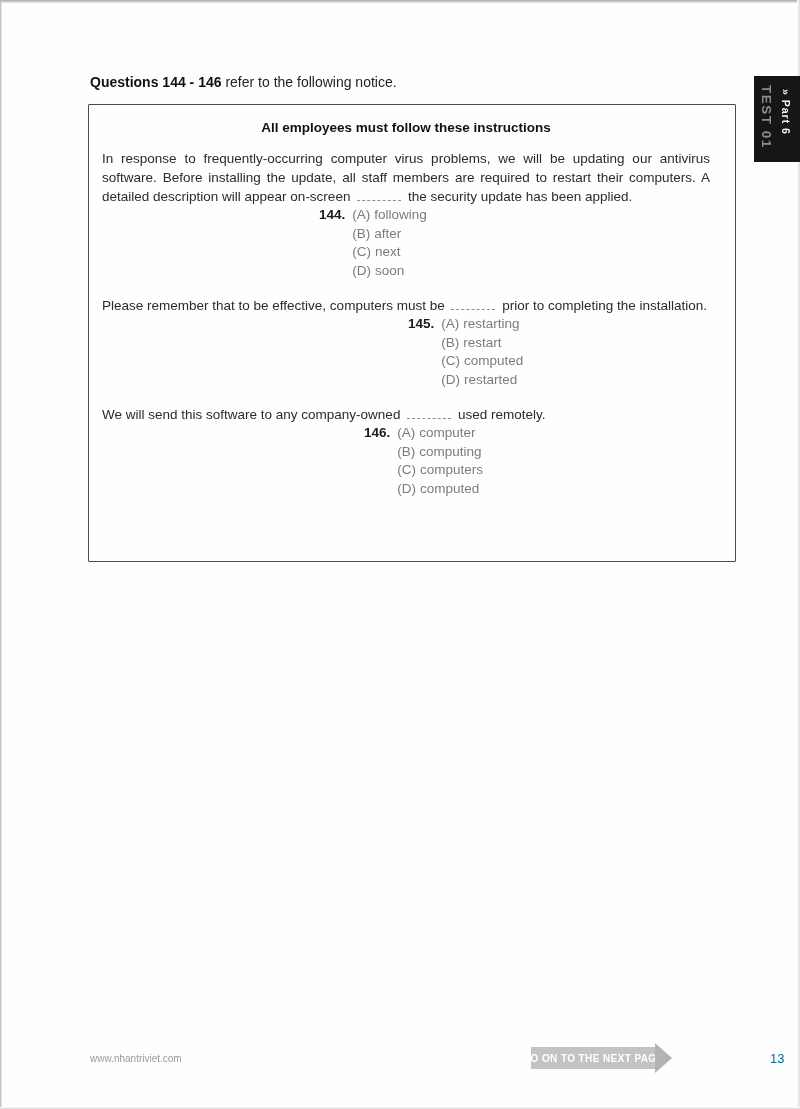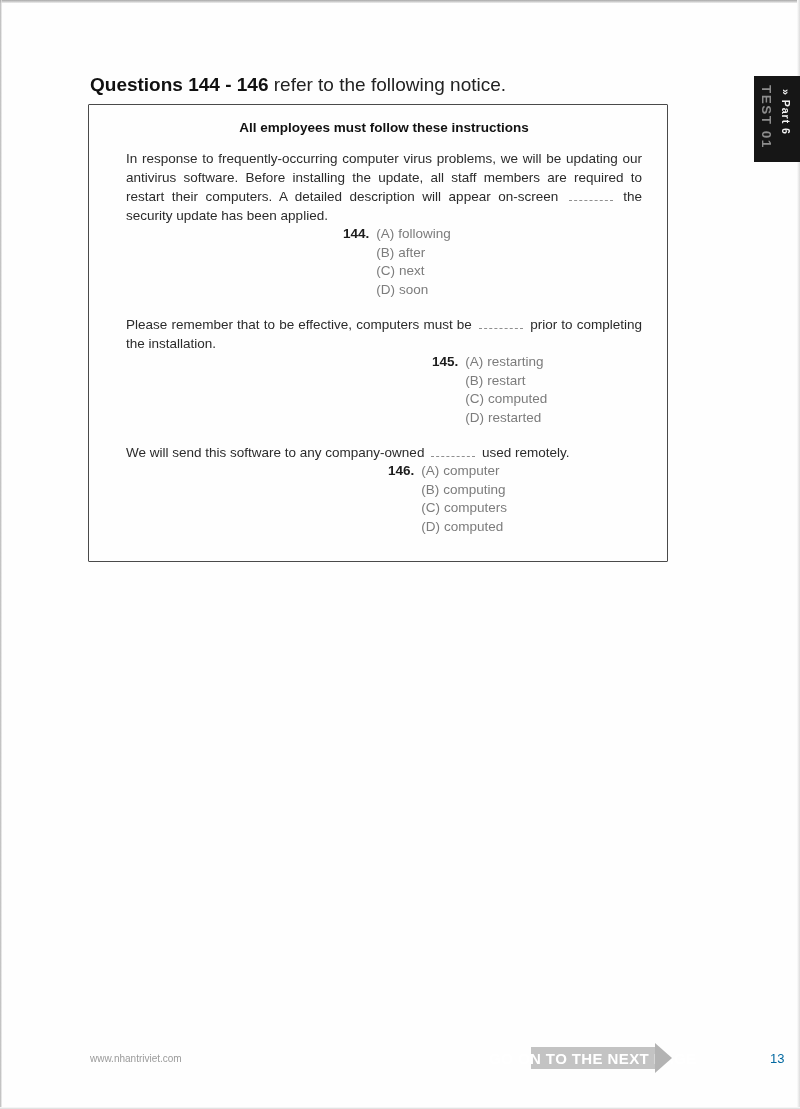--- a/index.html
+++ b/index.html
@@ -17,42 +17,42 @@
   .scan-top{position:absolute;top:0;left:0;right:0;height:3px;
     background:linear-gradient(180deg,#a8a8a8,#eeeeee);}
   .scan-left{position:absolute;top:0;left:0;bottom:0;width:2px;
     background:linear-gradient(90deg,#9a9a9a,#f4f4f4);opacity:.75;}
   .scan-right{position:absolute;top:0;right:0;bottom:0;width:3px;
     background:linear-gradient(270deg,#dcdcdc,#fdfdfd);}
   .scan-bottom{position:absolute;left:0;right:0;bottom:0;height:2px;
     background:linear-gradient(0deg,#d9d9d9,#fdfdfd);}
 
   
-  .header{position:absolute;left:90px;top:74px;font-size:19px;color:#222;}
+  .header{position:absolute;left:90px;top:74px;font-size:14px;color:#222;}
   .header .range{font-weight:bold;color:#111;}
 
   
   .side-tab{position:absolute;right:0;top:76px;width:46px;height:86px;background:#161616;}
   .side-tab .test{
     position:absolute;left:5px;top:9px;
     writing-mode:vertical-rl;
     color:#8d8d8d;font-size:13.5px;font-weight:bold;letter-spacing:1.5px;
   }
   .side-tab .part{
     position:absolute;left:26px;top:13px;
     writing-mode:vertical-rl;
     color:#f2f2f2;font-size:10.5px;font-weight:bold;letter-spacing:1px;
   }
 
   
   .notice{
-    position:absolute;left:88px;top:104px;width:580px;min-height:458px;
+    position:absolute;left:88px;top:104px;width:648px;min-height:458px;
     border:1.4px solid #4a4a4a;border-radius:1px;
     box-sizing:border-box;
-    padding:15px 25px 24px 37px;
+    padding:15px 25px 24px 13px;
     background:#fefefe;
   }
   .notice-title{
     text-align:center;font-weight:bold;font-size:13.5px;color:#111;
     margin:0 0 14px 0;
   }
   .para{
     font-size:13.5px;line-height:19px;text-align:justify;color:#2b2b2b;
     margin:16px 0 0 0;
   }
@@ -75,21 +75,21 @@
   .q-146{margin-left:262px;}
 
   
   .footer-site{position:absolute;left:90px;top:1053px;font-size:10px;color:#9a9a9a;}
   .next-page{
     position:absolute;left:531px;top:1047px;height:22px;width:124px;
     background:#c3c3c3;
     display:flex;align-items:center;justify-content:center;
   }
   .next-page .np-text{
-    color:#ffffff;font-size:15px;font-weight:bold;letter-spacing:.4px;white-space:nowrap;
+    color:#ffffff;font-size:10px;font-weight:bold;letter-spacing:.4px;white-space:nowrap;
   }
   .next-page .np-arrow{
     position:absolute;left:100%;top:-4px;width:0;height:0;
     border-top:15px solid transparent;
     border-bottom:15px solid transparent;
     border-left:17px solid #b3b3b3;
   }
   .page-number{position:absolute;left:770px;top:1051px;font-size:13px;font-weight:normal;color:#0369a1;}
 </style>
 </head>

